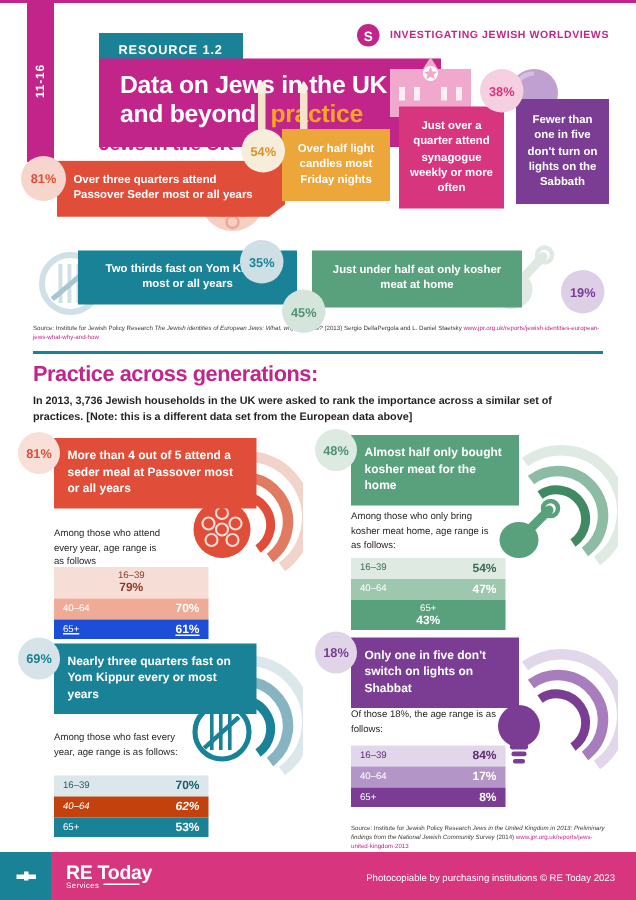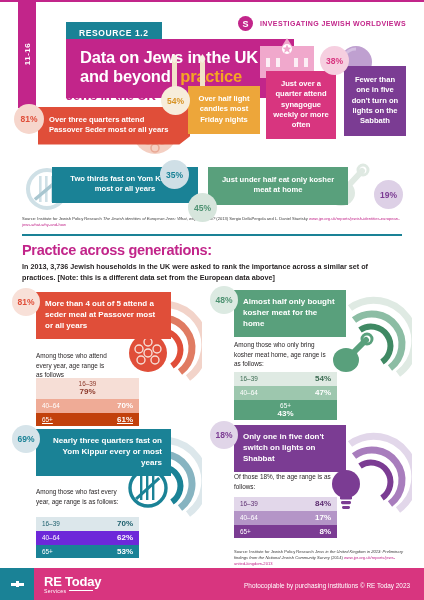--- a/index.html
+++ b/index.html
@@ -245,21 +245,21 @@
 <div class="panel-lead" style="left:36px;top:351px;width:76px;">Among those who attend every year, age range is as follows</div>
 <div class="tbl" style="left:36px;top:378px;">
   <div style="background:#f6ded6;color:#8d3a2c;flex-direction:column;">
       <span class="k">16–39</span>
       <span class="v">79%</span>
     </div>
   <div style="background:#efab96;color:#fff;">
       <span class="k">40–64</span>
       <span class="v">70%</span>
     </div>
-  <div style="background:#c2410c;color:#fff;text-decoration:underline;">
+  <div style="background:#1d4ed8;color:#fff;text-decoration:underline;">
       <span class="k">65+</span>
       <span class="v">61%</span>
     </div>
 </div>
 
 <svg class="deco" style="left:320px;top:296px;" width="92" height="96" viewBox="0 0 92 96">
   <path d="M78 78A34 34 0 1 0 30 12" fill="none" stroke="#dfeae3" stroke-width="7"></path>
   <path d="M70 72A24 24 0 1 0 34 24" fill="none" stroke="#8cbda4" stroke-width="7"></path>
   <path d="M62 66A15 15 0 1 0 40 34" fill="none" stroke="#3f8963" stroke-width="6"></path>
 </svg>
@@ -295,33 +295,33 @@
   <path d="M70 72A24 24 0 1 0 34 24" fill="none" stroke="#87b4c1" stroke-width="7"></path>
   <path d="M62 66A15 15 0 1 0 40 34" fill="none" stroke="#1a8296" stroke-width="6"></path>
 </svg>
 <svg class="deco" style="left:126px;top:466px;" width="44" height="44" viewBox="0 0 44 44">
   <circle cx="22" cy="22" r="18" fill="none" stroke="#1a8296" stroke-width="3.4"></circle>
   <rect x="14" y="10" width="2.4" height="24" fill="#1a8296"></rect>
   <rect x="20" y="10" width="2.4" height="24" fill="#1a8296"></rect>
   <rect x="26" y="10" width="2.4" height="24" fill="#1a8296"></rect>
   <rect x="6" y="20.6" width="31" height="3" transform="rotate(-42 22 22)" fill="#1a8296"></rect>
 </svg>
-<div class="fact" style="left:36px;top:429px;width:135px;background:#1a8296;font-size:8px;padding:7px 9px 8px;text-align:right;">
+<div class="fact" style="left:36px;top:429px;width:135px;background:#1a8296;font-size:8px;padding:7px 9px 8px;">
   <span>Nearly three quarters fast on Yom Kippur every or most years</span>
 </div>
 <div class="badge" style="left:12px;top:425px;width:28px;height:28px;background:#d6e4ea;color:#1a8296;">
   <span>69%</span>
 </div>
 <div class="panel-lead" style="left:36px;top:487px;width:84px;">Among those who fast every year, age range is as follows:</div>
 <div class="tbl" style="left:36px;top:517px;">
   <div style="background:#dce7eb;color:#1a5d6b;">
       <span class="k">16–39</span>
       <span class="v">70%</span>
     </div>
-  <div style="background:#6d28d9;color:#fff;">
+  <div style="background:#c2410c;color:#fff;font-style:italic;">
       <span class="k">40–64</span>
       <span class="v">62%</span>
     </div>
   <div style="background:#1a8296;color:#fff;">
       <span class="k">65+</span>
       <span class="v">53%</span>
     </div>
 </div>
 
 <svg class="deco" style="left:320px;top:432px;" width="92" height="96" viewBox="0 0 92 96">

